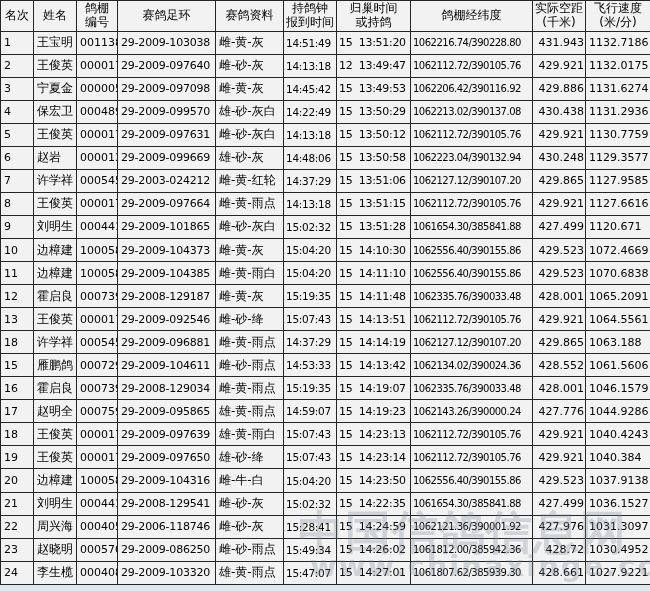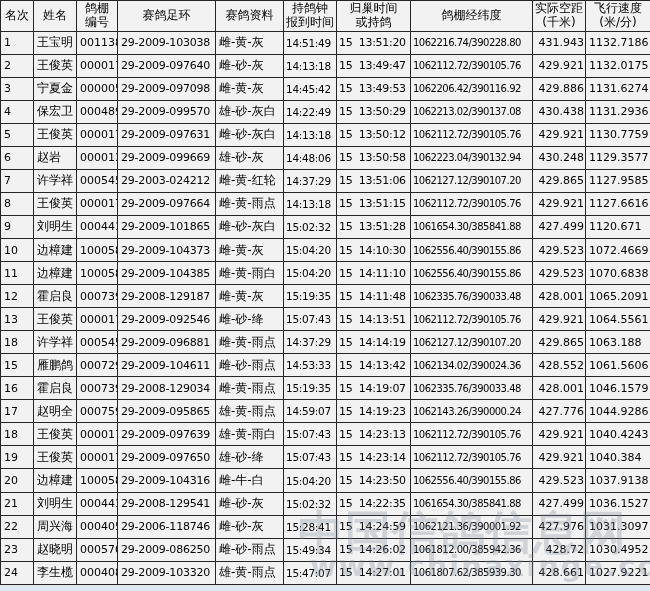--- a/index.html
+++ b/index.html
@@ -98,21 +98,21 @@
           <td class="c8">431.943</td>
           <td class="c9">1132.7186</td>
         </tr>
         <tr>
           <td class="c0">2</td>
           <td class="c1">王俊英</td>
           <td class="c2">000017</td>
           <td class="c3">29-2009-097640</td>
           <td class="c4">雌-砂-灰</td>
           <td class="c5">14:13:18</td>
-          <td class="c6">15  13:49:47</td>
+          <td class="c6">12  13:49:47</td>
           <td class="c7">1062112.72/390105.76</td>
           <td class="c8">429.921</td>
           <td class="c9">1132.0175</td>
         </tr>
         <tr>
           <td class="c0">3</td>
           <td class="c1">宁夏金</td>
           <td class="c2">000005</td>
           <td class="c3">29-2009-097098</td>
           <td class="c4">雌-黄-灰</td>

